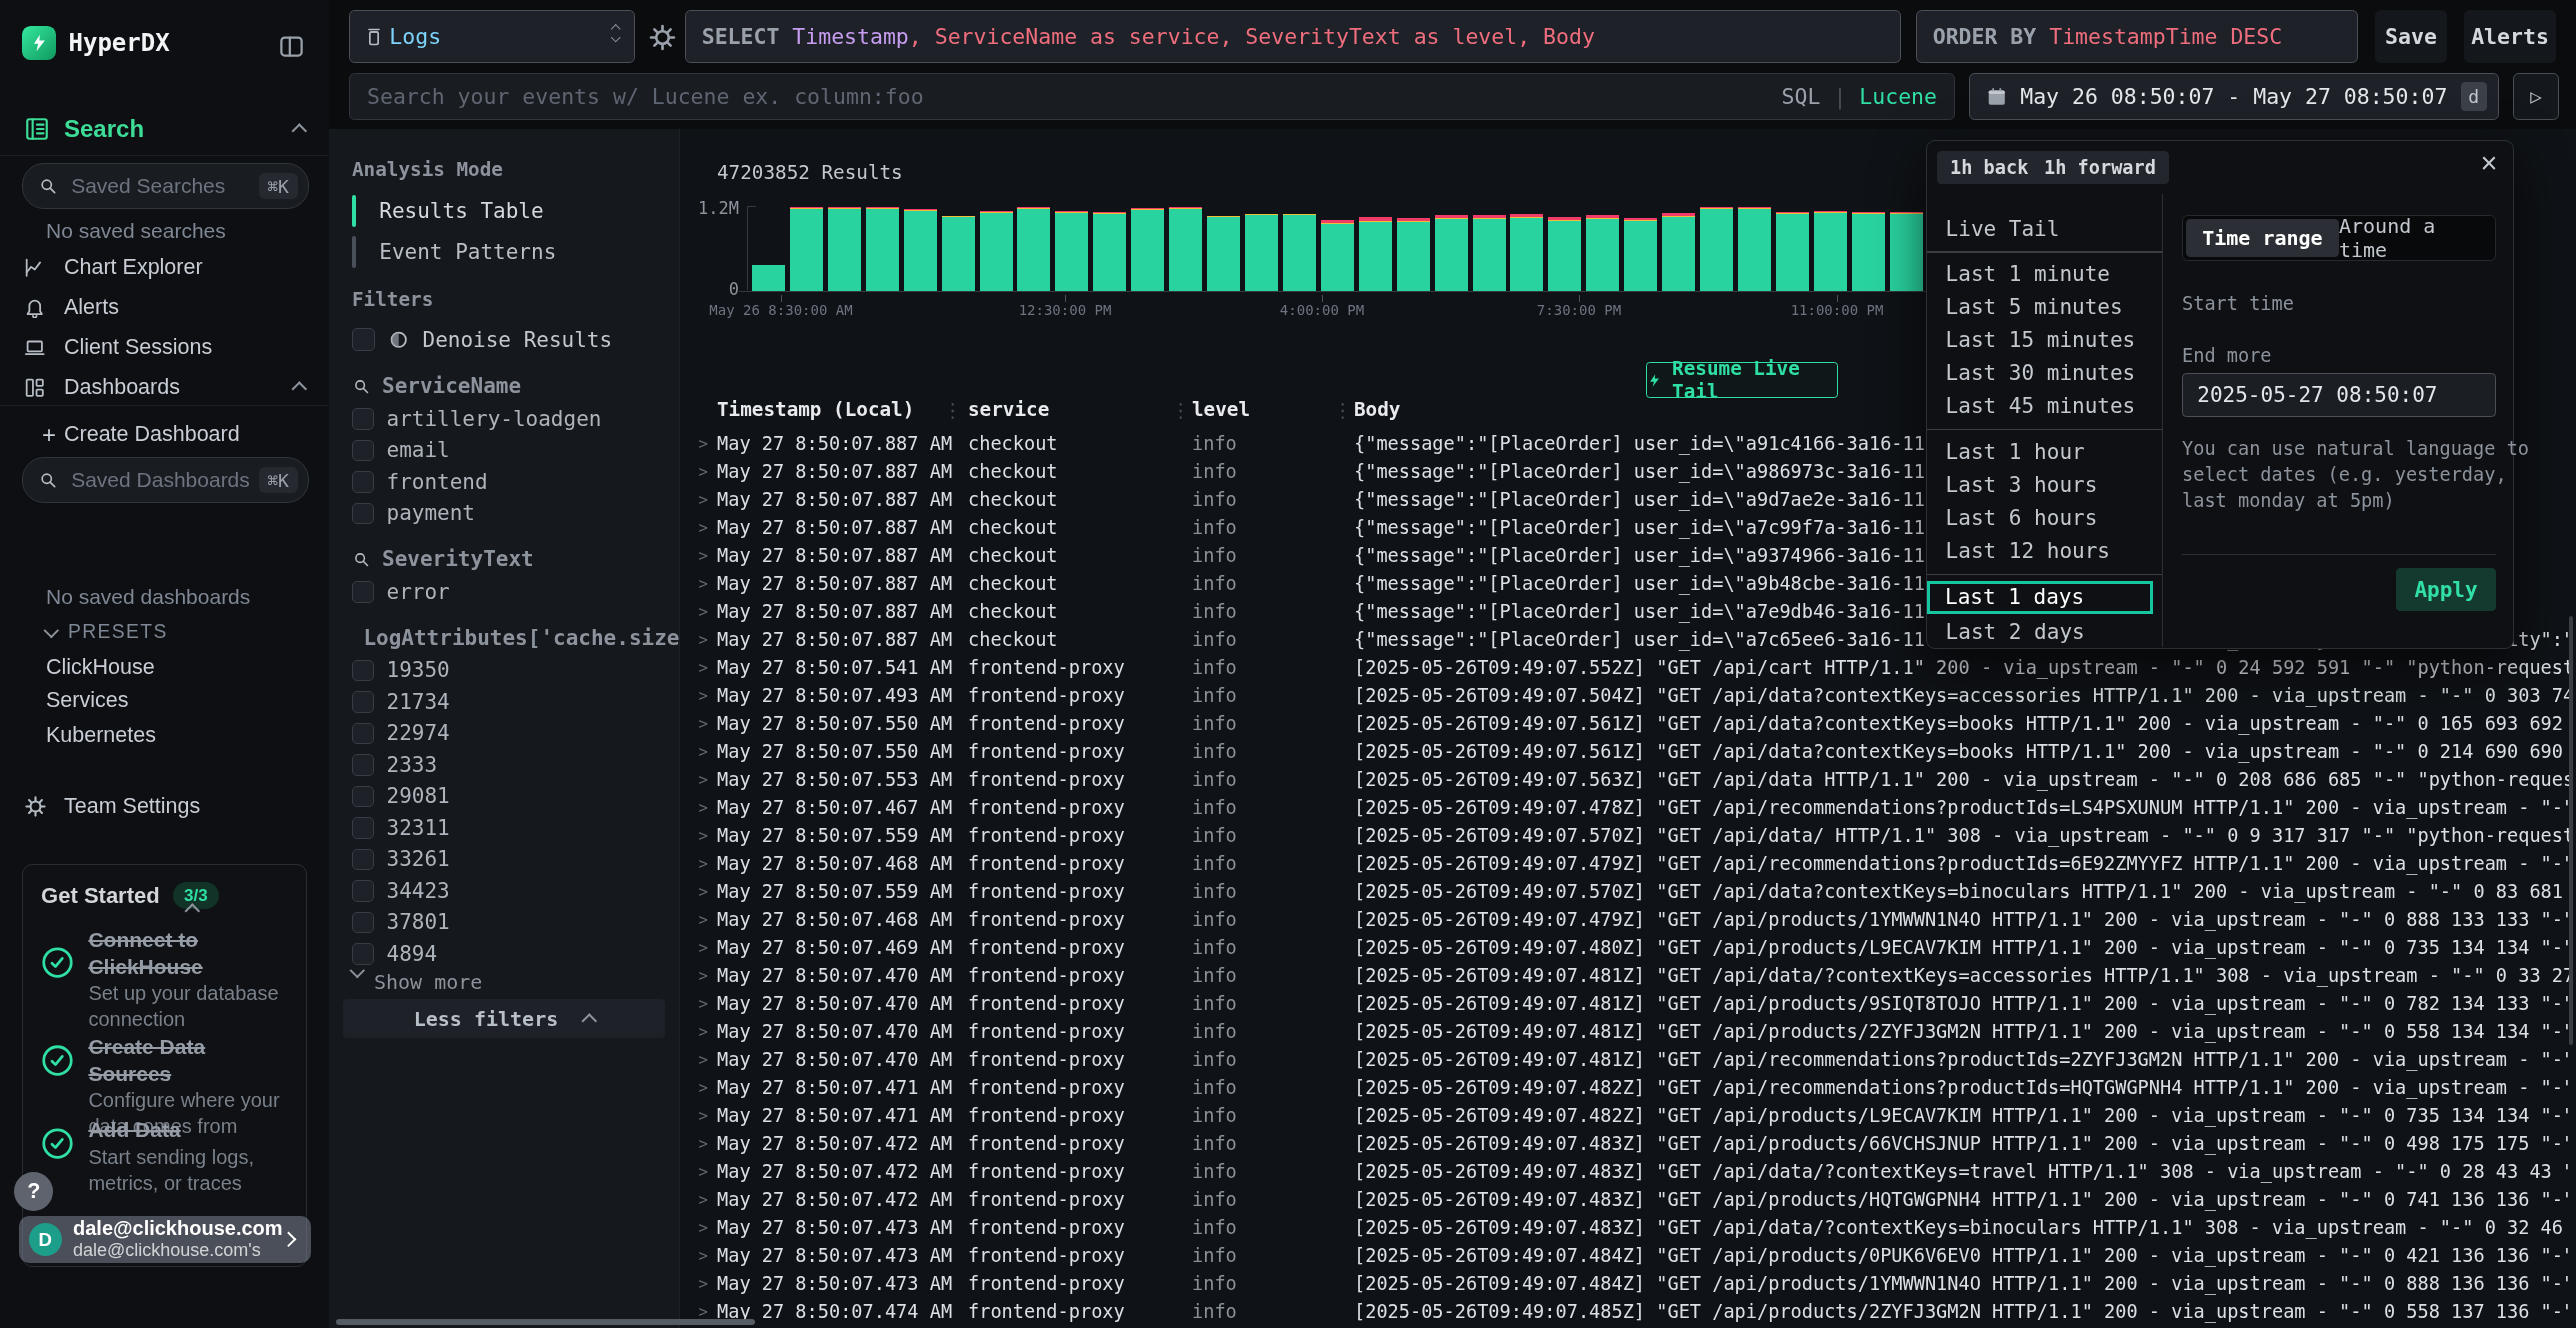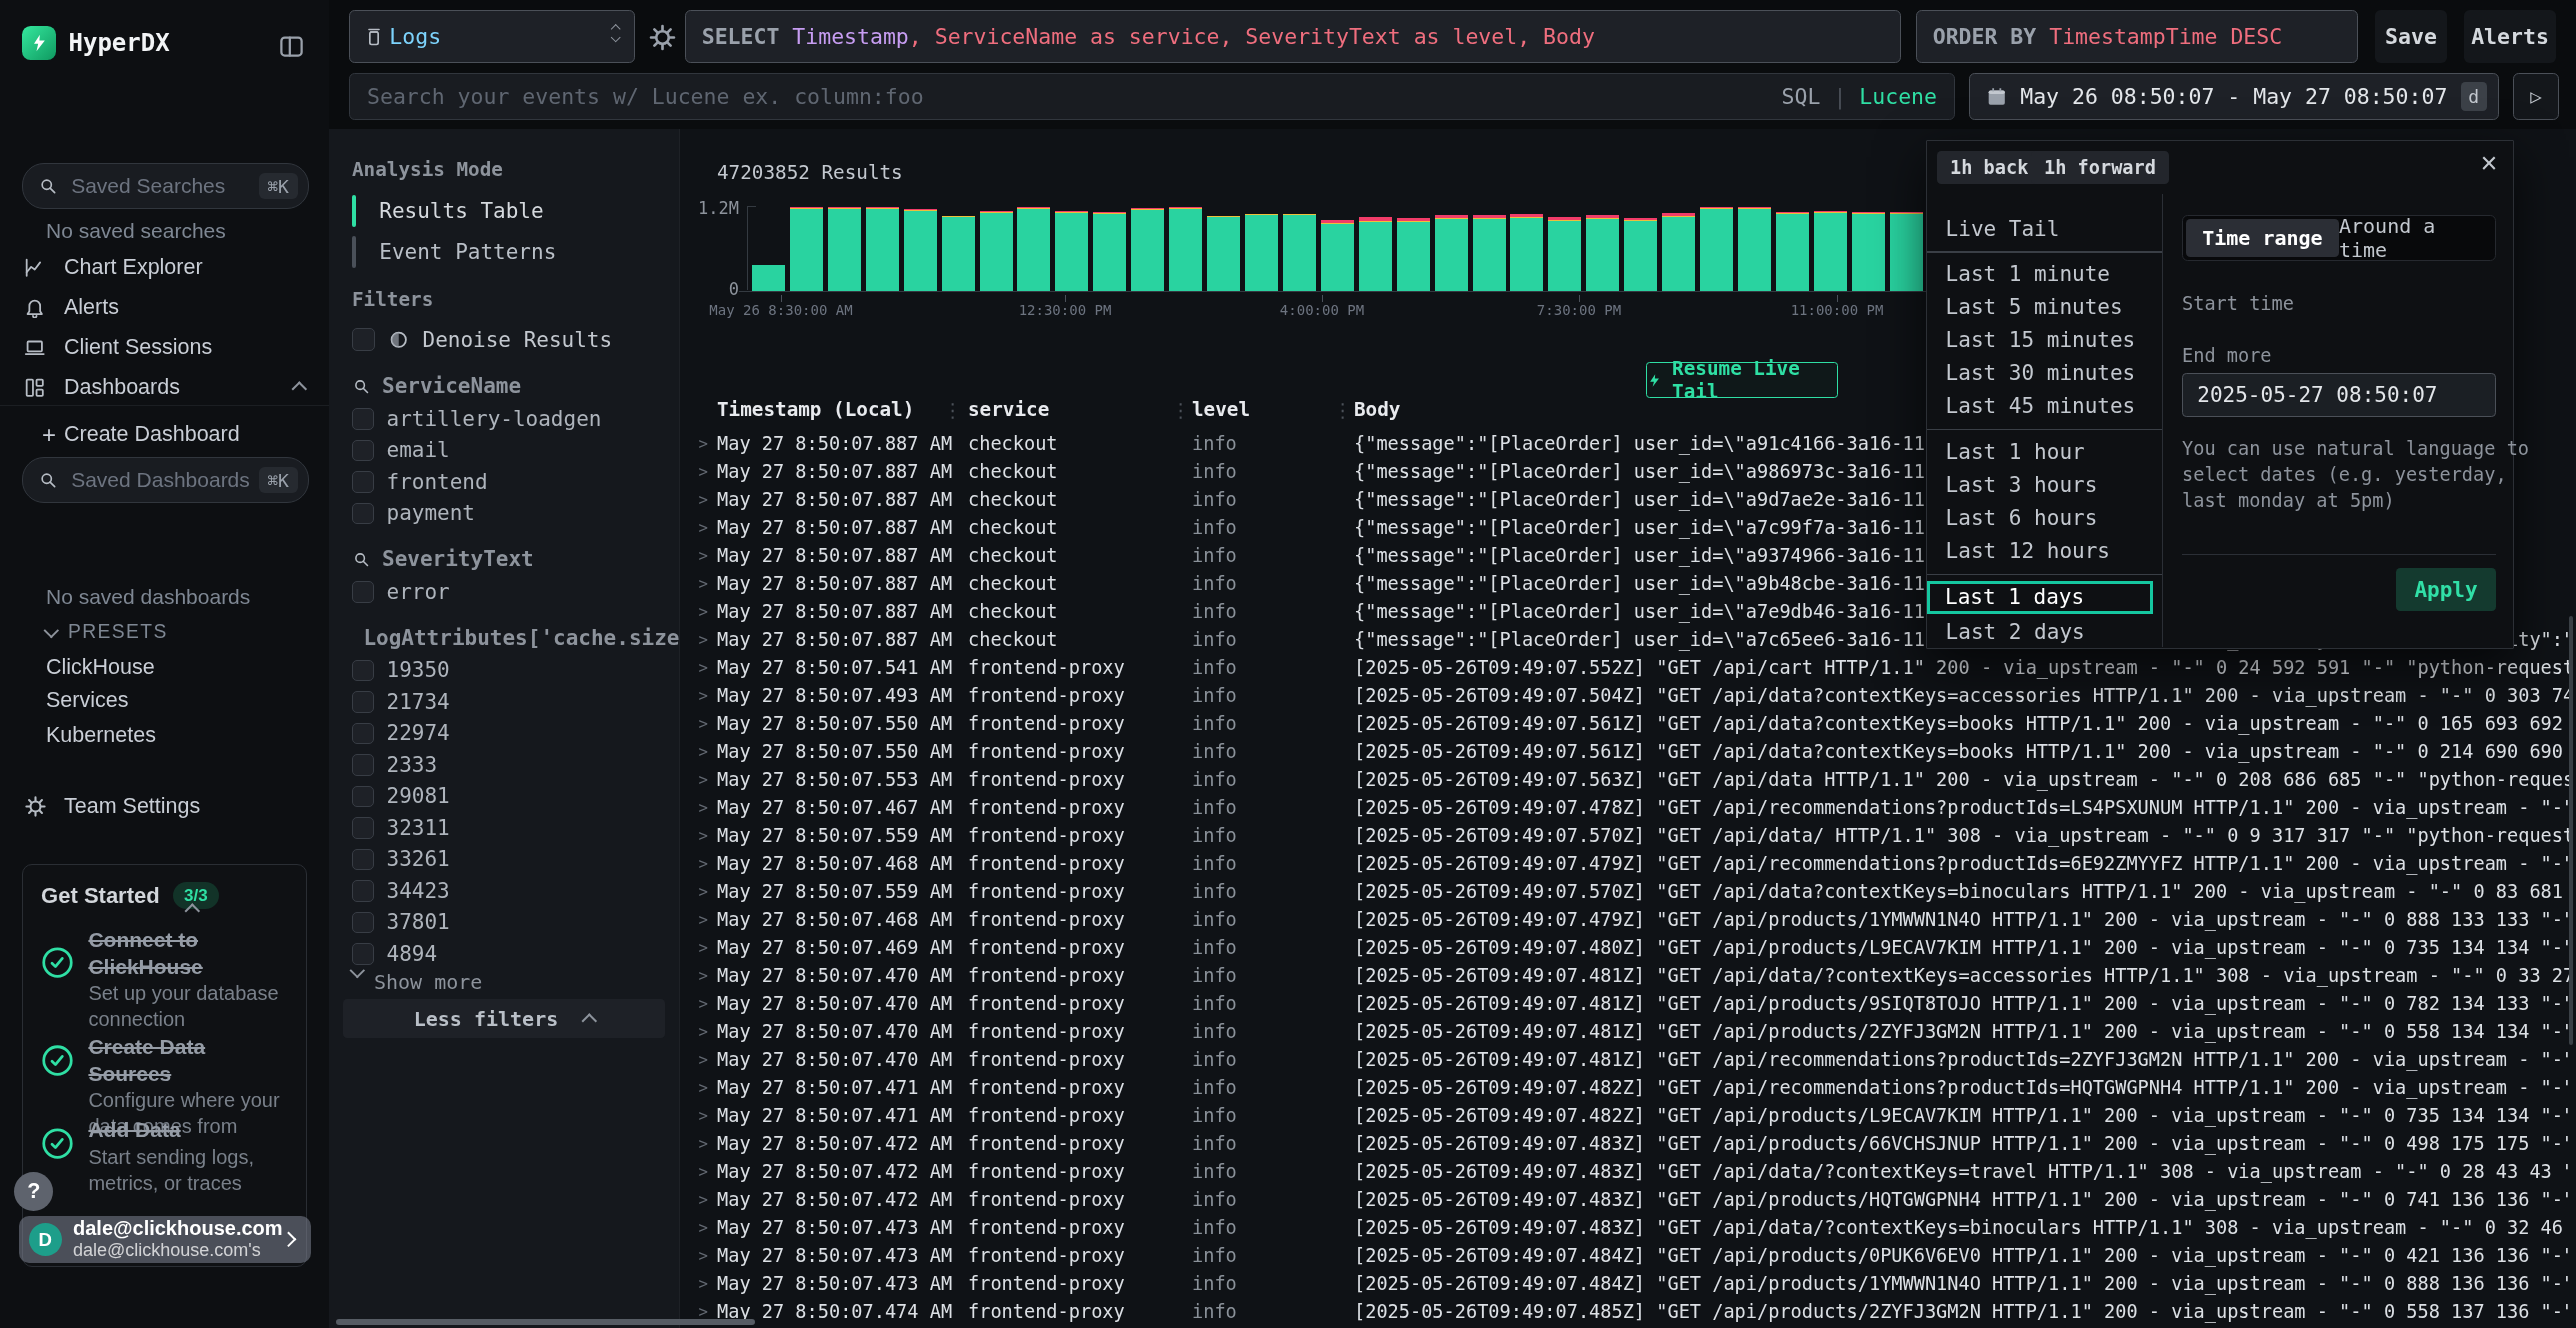--- a/index.html
+++ b/index.html
@@ -98,21 +98,21 @@
   .lrow{position:relative;height:28px;line-height:28px;font-size:18.6px;color:#dce0e5;white-space:nowrap;}
   .lrow .xchev{position:absolute;left:18.6px;color:#626871;font-size:15.7px;}
   .lrow .c-ts{position:absolute;left:37px;width:236px;overflow:hidden;}
   .lrow .c-sv{position:absolute;left:288px;width:208px;overflow:hidden;}
   .lrow .c-lv{position:absolute;left:512px;width:143px;overflow:hidden;color:#8a9199;}
   .lrow .c-bd{position:absolute;left:674px;right:2.9px;overflow:hidden;}
   .vscroll{position:absolute;right:2.9px;top:487px;width:4.3px;height:429px;background:#3a4046;border-radius:2.1px;}
   .hscroll{position:absolute;left:336px;top:1319px;width:419px;height:6.4px;background:#565c64;border-radius:3.6px;z-index:9;}
 
   
-  #tpanel{position:absolute;left:1926px;top:140px;width:588px;height:509px;background:#0e1013;border:1.4px solid #2c3036;border-radius:1px;box-sizing:border-box;box-shadow:0 17px 50px rgba(0,0,0,0.65);z-index:10;font-family:"DejaVu Sans Mono",monospace;}
+  #tpanel{position:absolute;left:1926px;top:140px;width:588px;height:509px;background:#0e1013;border:1.4px solid #2c3036;border-radius:9px;box-sizing:border-box;box-shadow:0 17px 50px rgba(0,0,0,0.65);z-index:10;font-family:"DejaVu Sans Mono",monospace;}
   .tp-btn{position:absolute;top:10px;height:33px;background:#23262c;border-radius:4.3px;color:#d5d9de;font-weight:bold;font-size:18.6px;display:flex;align-items:center;padding:0 13px;}
   .tp-close{position:absolute;right:15.7px;top:5.7px;color:#c3c8cf;font-size:29px;font-family:"Liberation Sans",sans-serif;}
   #tp-list{position:absolute;left:0;top:53px;width:236px;bottom:1.4px;border-right:1.4px solid #2b2f36;box-sizing:border-box;padding-top:18.6px;overflow:hidden;}
   .preset{height:33px;line-height:33px;padding-left:18.6px;font-size:21px;color:#c3c8cf;}
   .preset.selected{height:33px;line-height:27px;border:3.6px solid #15c7a0;box-sizing:border-box;color:#fff;padding-left:15px;margin:2.1px 0;width:226px;}
   .preset-div{height:1.4px;background:#3a3f46;margin:5.7px 0;}
   #tp-right{position:absolute;left:255px;right:17px;top:74px;display:flex;flex-direction:column;}
   .tabs{height:46px;background:#08090b;border:1.4px solid #26292f;border-radius:5.7px;display:flex;box-sizing:border-box;padding:2.9px;}
   .tab{flex:1;display:flex;align-items:center;justify-content:center;font-size:20px;color:#c3c8cf;}
   .tab.active{background:#2b2e35;border-radius:4.3px;color:#fff;font-weight:bold;}
@@ -134,20 +134,31 @@
     </div>
     <span class="logo-name">HyperDX</span>
   </div>
   <span class="collapse-ic">
     <svg class="ic" width="27" height="27" viewBox="0 0 24 24" style="stroke:#9aa1ab">
         <rect x="3" y="4" width="18" height="16" rx="3"></rect>
         <line x1="10.5" y1="4" x2="10.5" y2="20"></line>
       </svg>
   </span>
 
+  <div class="side-section">
+    <svg class="ic abs" style="left:23.6px;top:10px;stroke:#3ddc97" width="26" height="26" viewBox="0 0 24 24">
+        <rect x="3" y="3" width="18" height="18" rx="2"></rect>
+        <line x1="8" y1="3" x2="8" y2="21"></line>
+        <line x1="12" y1="8" x2="18" y2="8"></line>
+        <line x1="12" y1="12" x2="18" y2="12"></line>
+        <line x1="12" y1="16" x2="18" y2="16"></line>
+      </svg>
+    <span class="lbl">Search</span>
+    <i class="chev up abs" style="right:24px;top:20px"></i>
+  </div>
 
   <div class="pill" style="top:163px">
     <svg class="ic" style="margin-left:15.7px" width="20" height="20" viewBox="0 0 24 24">
         <circle cx="10.5" cy="10.5" r="5.5"></circle>
         <line x1="14.5" y1="14.5" x2="20" y2="20"></line>
       </svg>
     <span class="ph">Saved Searches</span>
     <span class="kbd mono">⌘K</span>
   </div>
   <div class="muted-note abs" style="left:46px;top:219px">No saved searches</div>

